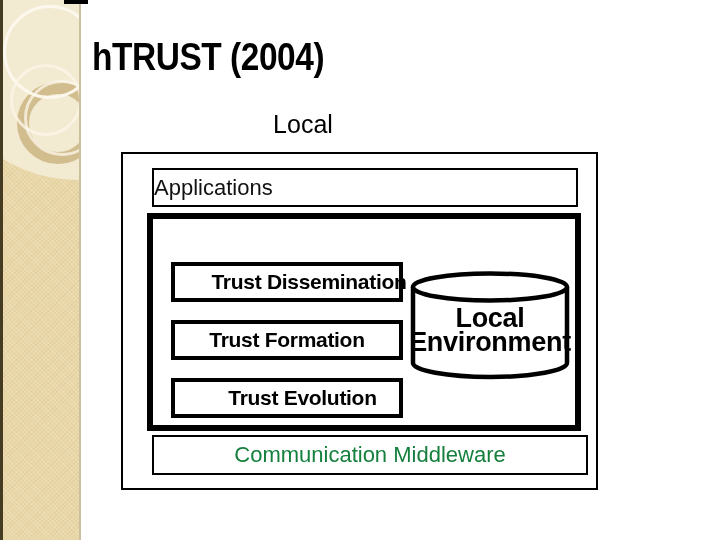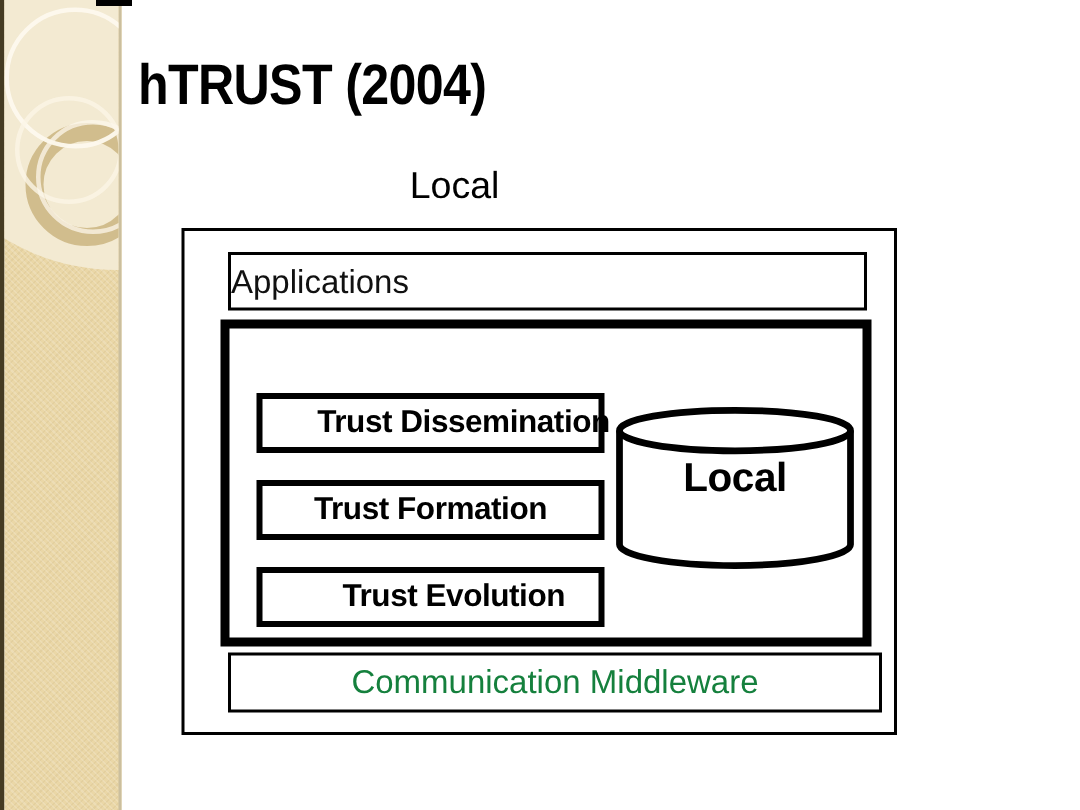--- a/index.html
+++ b/index.html
@@ -126,20 +126,21 @@
       <div class="module-box m3">
         <span>Trust Evolution</span>
       </div>
 
       <svg class="cylinder" viewBox="0 0 164 110" aria-hidden="true">
         <path d="M5,16 L5,92 C5,99.5 39,106 82,106 C125,106 159,99.5 159,92 L159,16" fill="#ffffff" stroke="#000000" stroke-width="4.5"></path>
         <ellipse cx="82" cy="16" rx="77" ry="13.5" fill="#ffffff" stroke="#000000" stroke-width="4.5"></ellipse>
       </svg>
       <div class="cyl-label">
         <div>Local</div>
+        <div>Environment</div>
       </div>
     </div>
 
     <div class="mw-box">
       <span>Communication Middleware</span>
     </div>
 
   </div>
 
 </div>

